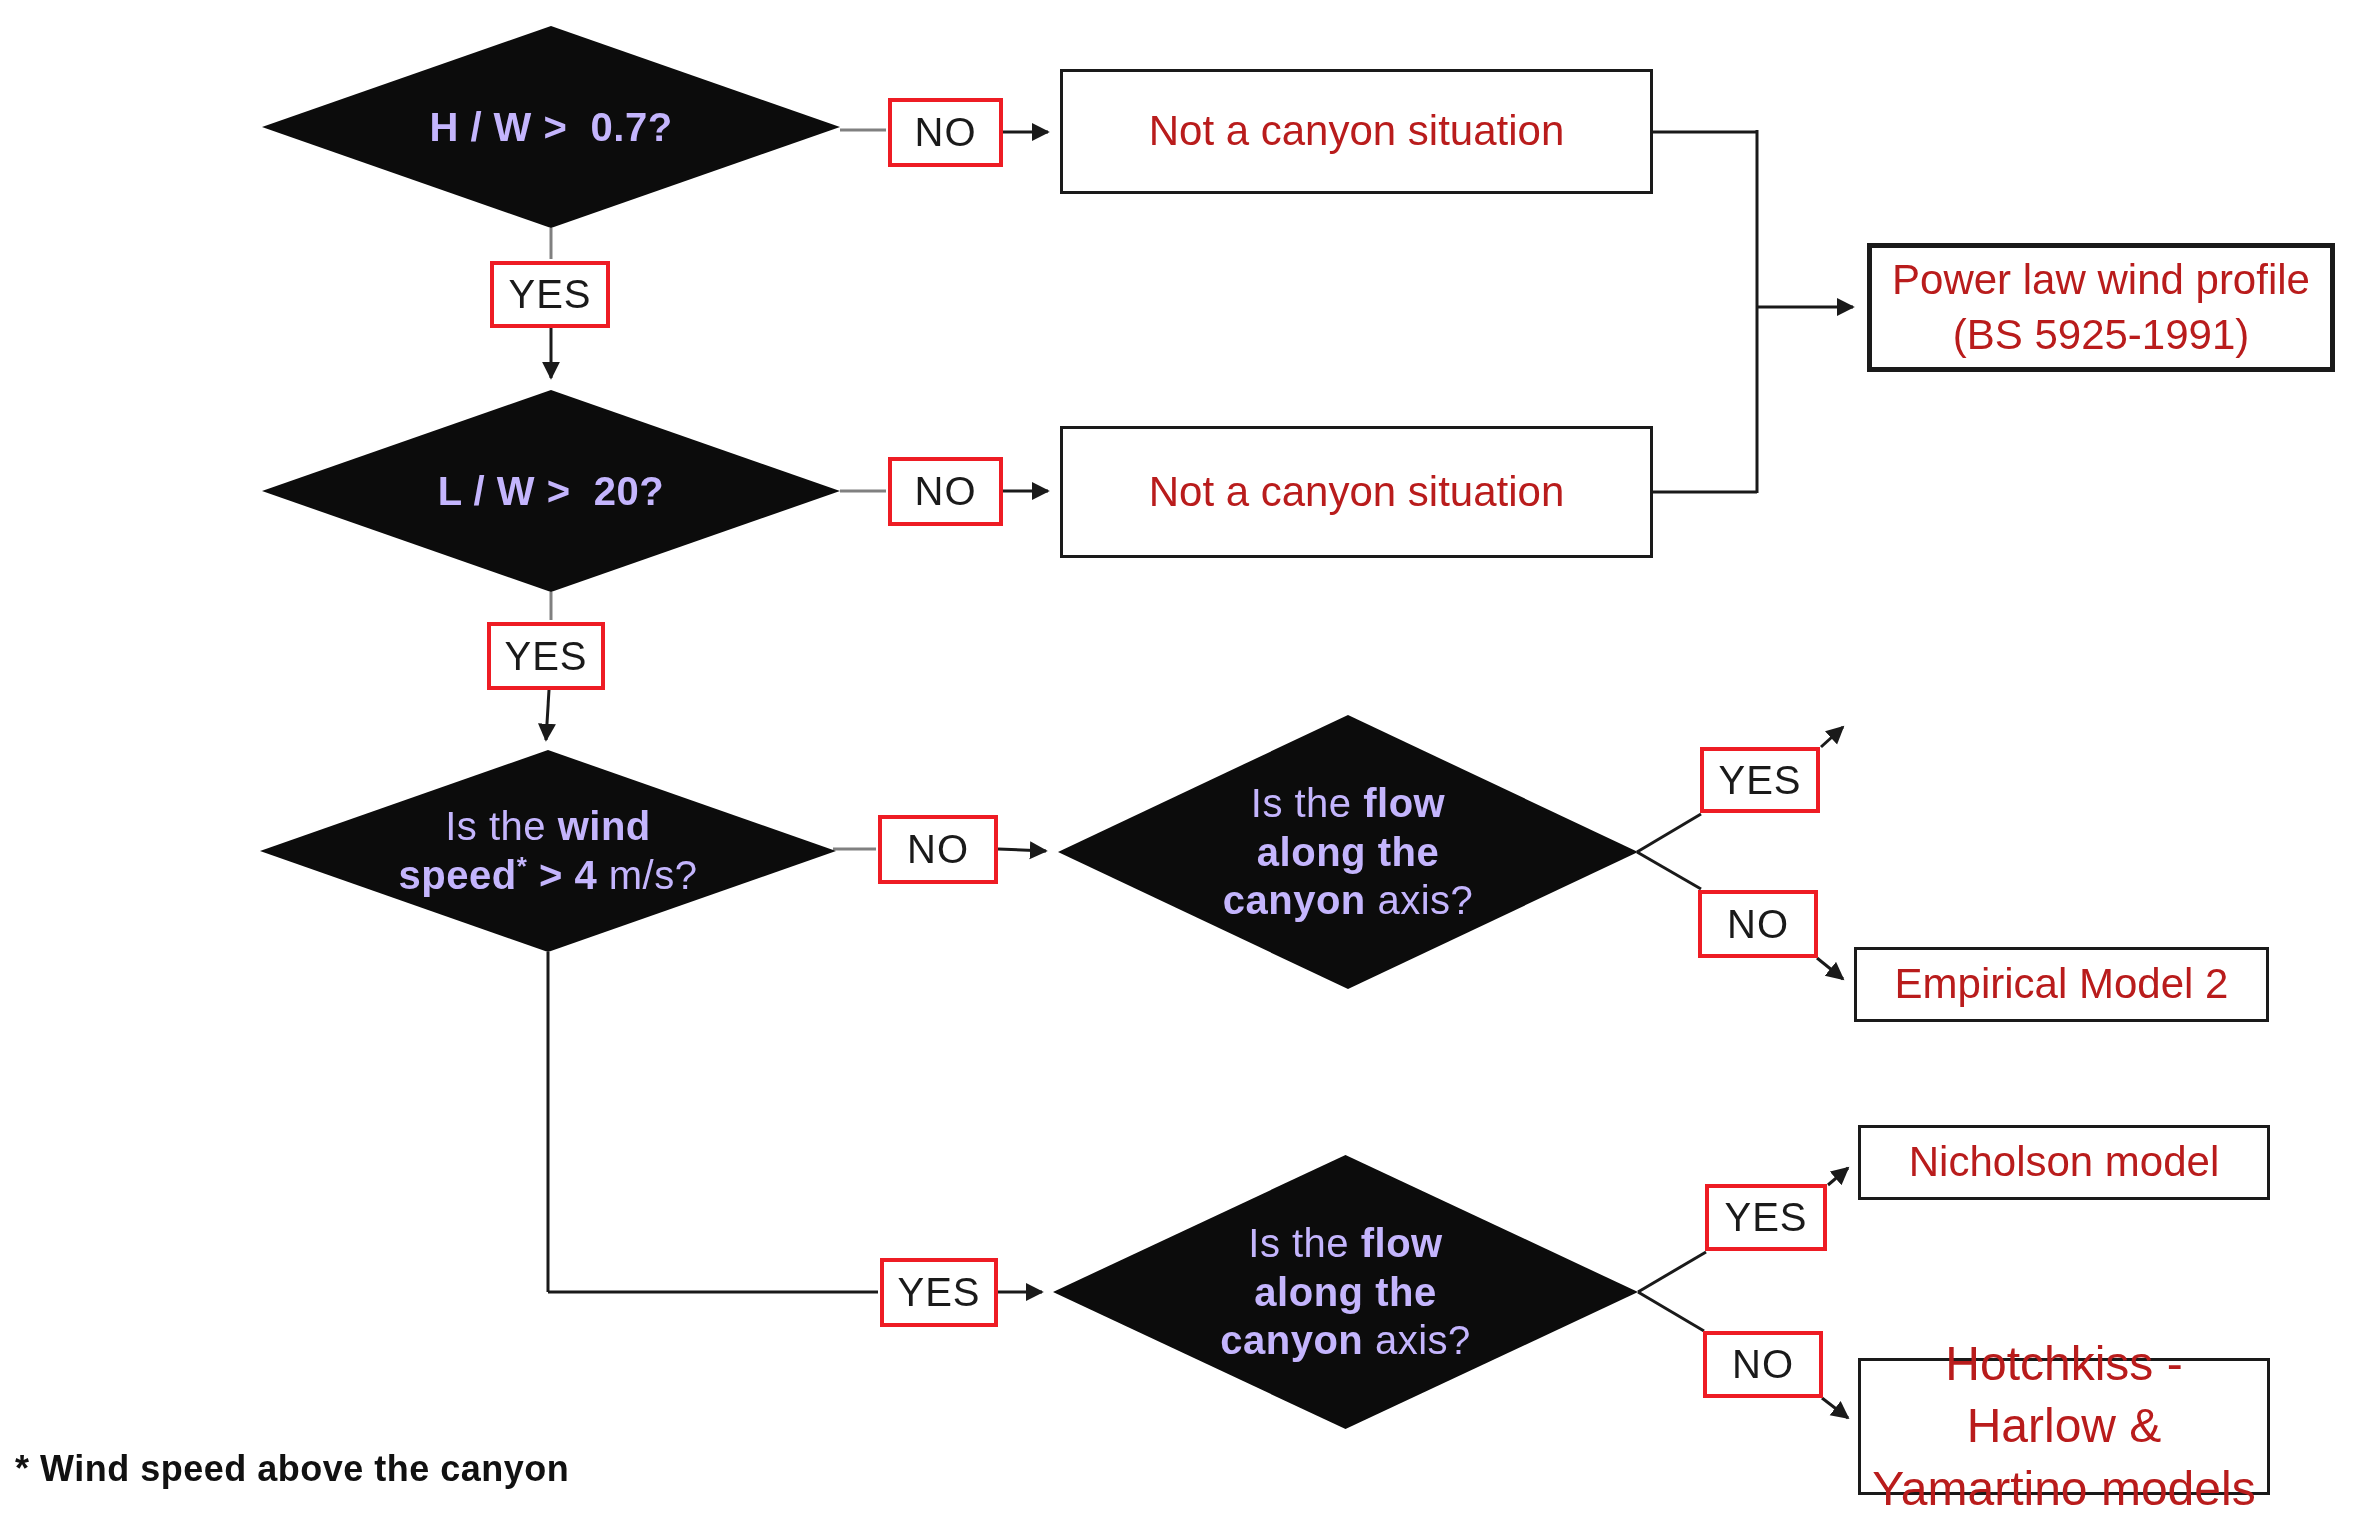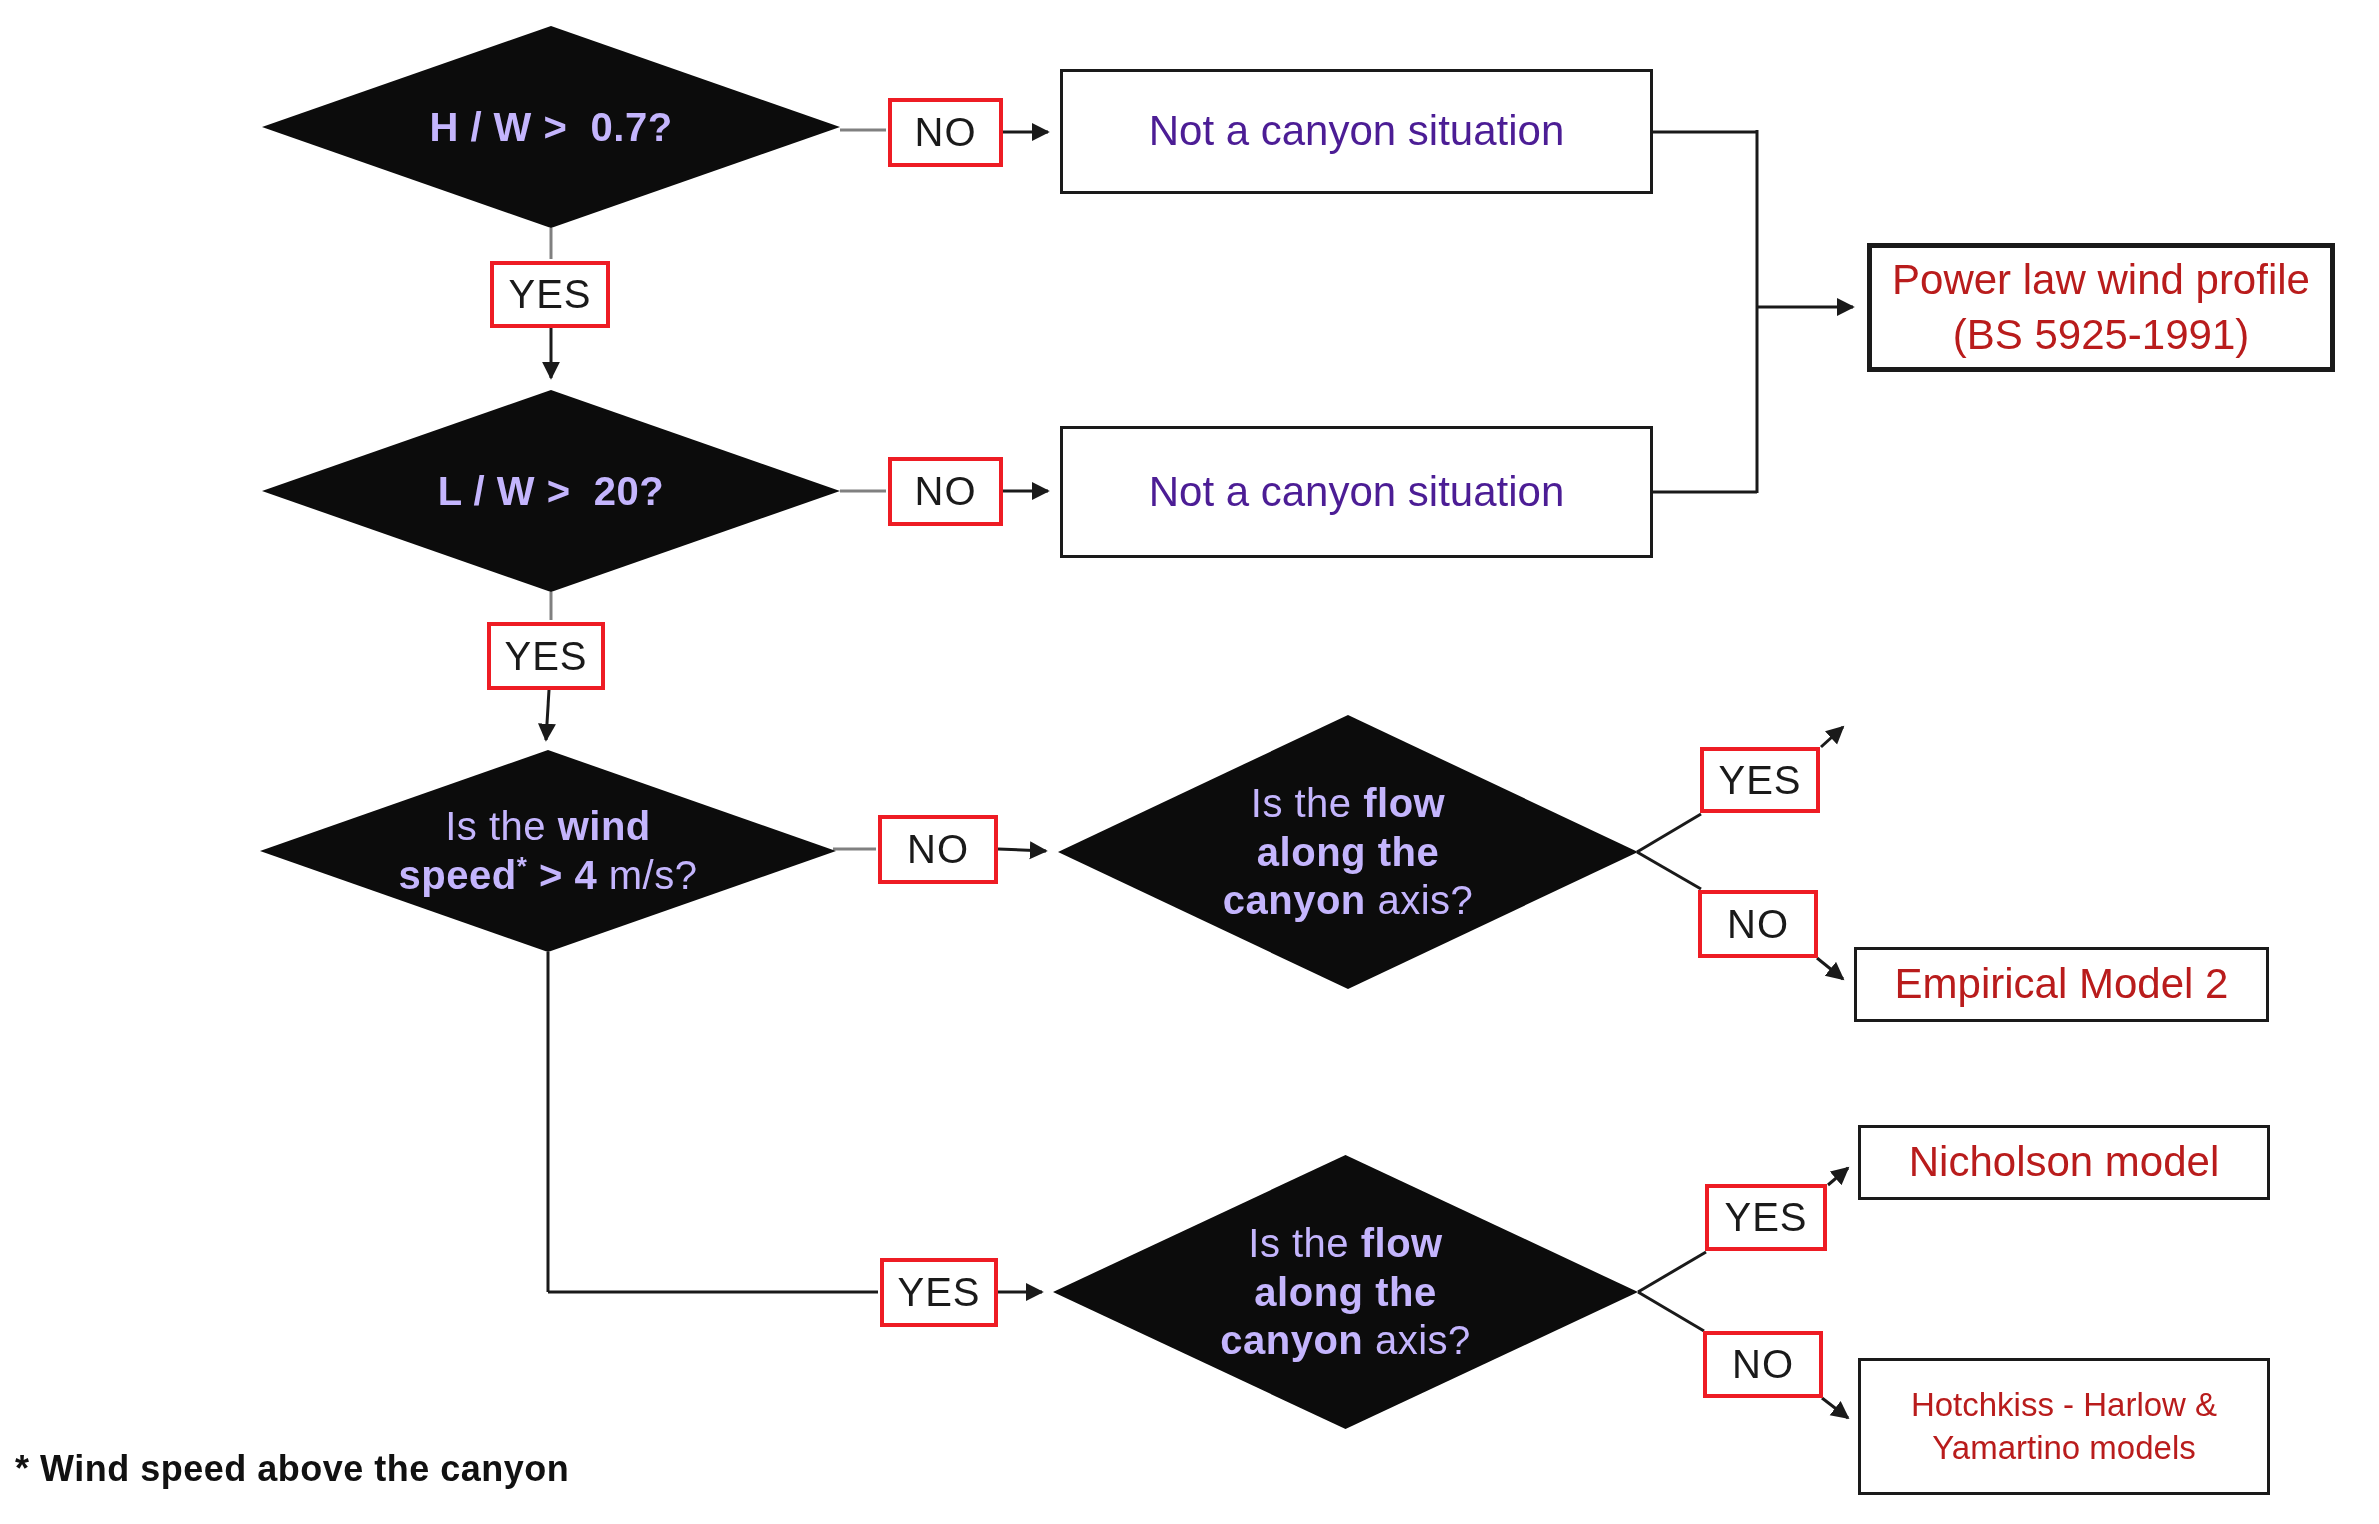--- a/index.html
+++ b/index.html
@@ -52,21 +52,21 @@
     background: #ffffff;
     border: 3px solid #1a1a1a;
     box-sizing: border-box;
     display: flex;
     align-items: center;
     justify-content: center;
     text-align: center;
     z-index: 2;
     line-height: 1.3;
   }
-  .outcome.black-text { color: #4c1d95; font-size: 42px; }
+  .outcome.black-text { color: #b91c1c; font-size: 42px; }
   .outcome.red-text   { color: #b91c1c; font-size: 42px; }
   .outcome.thick      { border-width: 5px; }
 
   .footnote {
     position: absolute;
     left: 15px;
     top: 1448px;
     font-size: 36px;
     font-weight: 700;
     color: #111111;
@@ -166,17 +166,17 @@
     </div>
   <div class="tag" style="left:1703px; top:1331px; width:120px; height:67px;">
       <span>NO</span>
     </div>
 
   <div class="outcome black-text" style="left:1060px; top:69px; width:593px; height:125px;">Not a canyon situation</div>
   <div class="outcome black-text" style="left:1060px; top:426px; width:593px; height:132px;">Not a canyon situation</div>
   <div class="outcome red-text thick" style="left:1867px; top:243px; width:468px; height:129px; padding:0 18px;">Power law wind profile (BS 5925-1991)</div>
   <div class="outcome red-text" style="left:1854px; top:947px; width:415px; height:75px;">Empirical Model 2</div>
   <div class="outcome red-text" style="left:1858px; top:1125px; width:412px; height:75px;">Nicholson model</div>
-  <div class="outcome red-text" style="left:1858px; top:1358px; width:412px; height:137px; font-size:33px; padding:0 8px;">Hotchkiss - Harlow &amp; Yamartino models</div>
+  <div class="outcome red-text" style="left:1858px; top:1358px; width:412px; height:137px; font-size:48px; padding:0 8px;">Hotchkiss - Harlow &amp; Yamartino models</div>
 
   <div class="footnote">* Wind speed above the canyon</div>
 
 </div>
 
 </body></html>

